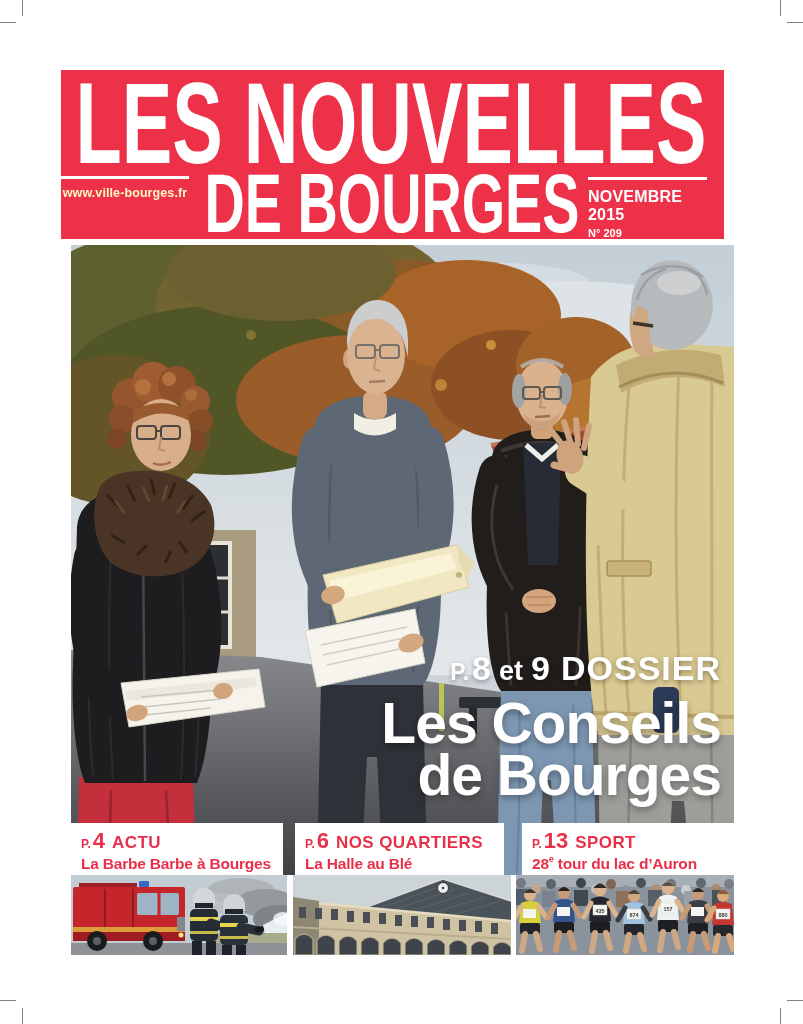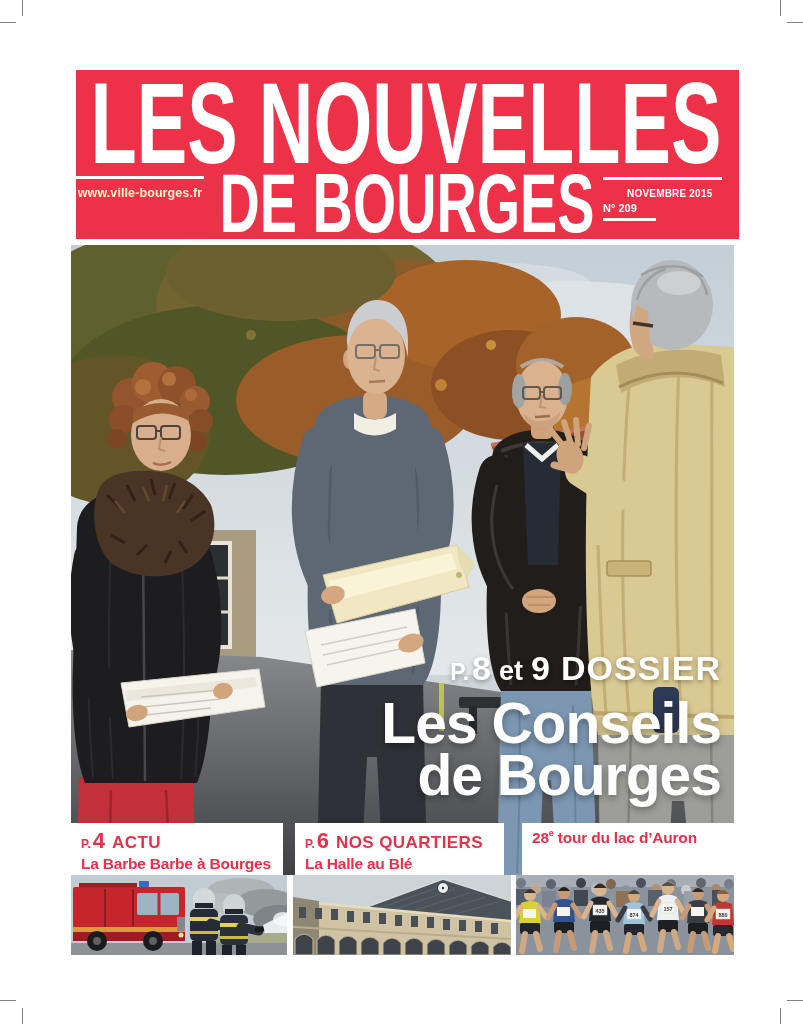--- a/index.html
+++ b/index.html
@@ -1,28 +1,28 @@
 <!DOCTYPE html>
 <html><head>
 <meta charset="utf-8">
 <title>Les Nouvelles de Bourges</title>
 <style>
   html,body{margin:0;padding:0;background:#fff;}
   body{width:803px;height:1024px;position:relative;overflow:hidden;
        font-family:"Liberation Sans","DejaVu Sans",sans-serif;}
   .crop{position:absolute;background:#828282;}
   
-  .banner{position:absolute;left:76px;top:70px;width:663px;height:169px;background:#ED3149;}
+  .banner{position:absolute;left:61px;top:70px;width:663px;height:169px;background:#ED3149;}
   .masthead-svg{position:absolute;left:0;top:0;width:663px;height:169px;display:block;}
   .site-url{position:absolute;left:0;top:106px;width:128px;border-top:3px solid #fff;
             padding-top:7px;color:#fef9c3;font-weight:bold;font-size:12.5px;text-align:center;
             letter-spacing:.1px;}
   .issue{position:absolute;left:527px;top:107px;width:119px;border-top:3px solid #fff;
          padding-top:8px;color:#fff;font-weight:bold;}
-  .issue-date{font-size:10px;letter-spacing:.2px;margin-left:24px;}
+  .issue-date{font-size:16px;letter-spacing:.2px;}
   .issue-number{font-size:11px;margin-top:3px;}
   .issue-underline{width:53px;height:3px;background:#fff;margin-top:4px;}
   
   .cover-photo{position:absolute;left:71px;top:245px;width:663px;height:630px;background:#cfd6db;}
   .cover-svg{display:block;width:663px;height:630px;}
   .overlay{position:absolute;right:13px;top:404px;text-align:right;color:#fff;}
   .kicker{font-weight:bold;margin-bottom:9px;text-shadow:0 2px 5px rgba(0,0,0,.35);}
   .k-p{font-size:23px;margin-right:3px;}
   .k-n{font-size:34px;}
   .k-et{font-size:27px;margin:4px 8px;}
@@ -270,20 +270,23 @@
     </div>
     <div class="t-line2"><span>La Barbe Barbe à Bourges</span><sup></sup><span></span></div>
   </div>
   <div class="teaser teaser-2">
     <div class="t-line1">
       <span class="t-p">P.</span><span class="t-num">6</span><span class="t-cat">NOS QUARTIERS</span>
     </div>
     <div class="t-line2"><span>La Halle au Blé</span><sup></sup><span></span></div>
   </div>
   <div class="teaser teaser-3">
+    <div class="t-line1">
+      <span class="t-p">P.</span><span class="t-num">13</span><span class="t-cat">SPORT</span>
+    </div>
     <div class="t-line2"><span>28</span><sup>e</sup><span> tour du lac d’Auron</span></div>
   </div>
 
   <div class="tphoto tphoto-1">
     <svg viewBox="0 0 216 80" width="216" height="80" preserveAspectRatio="none">
       <rect width="216" height="80" fill="#c2ccd3"></rect>
       <ellipse cx="170" cy="16" rx="34" ry="13" fill="#aeb3b5" opacity=".95"></ellipse>
       <ellipse cx="195" cy="28" rx="30" ry="14" fill="#94999c"></ellipse>
       <ellipse cx="208" cy="44" rx="26" ry="14" fill="#7e8487"></ellipse>
       <ellipse cx="150" cy="28" rx="22" ry="10" fill="#b9bec0" opacity=".8"></ellipse>

